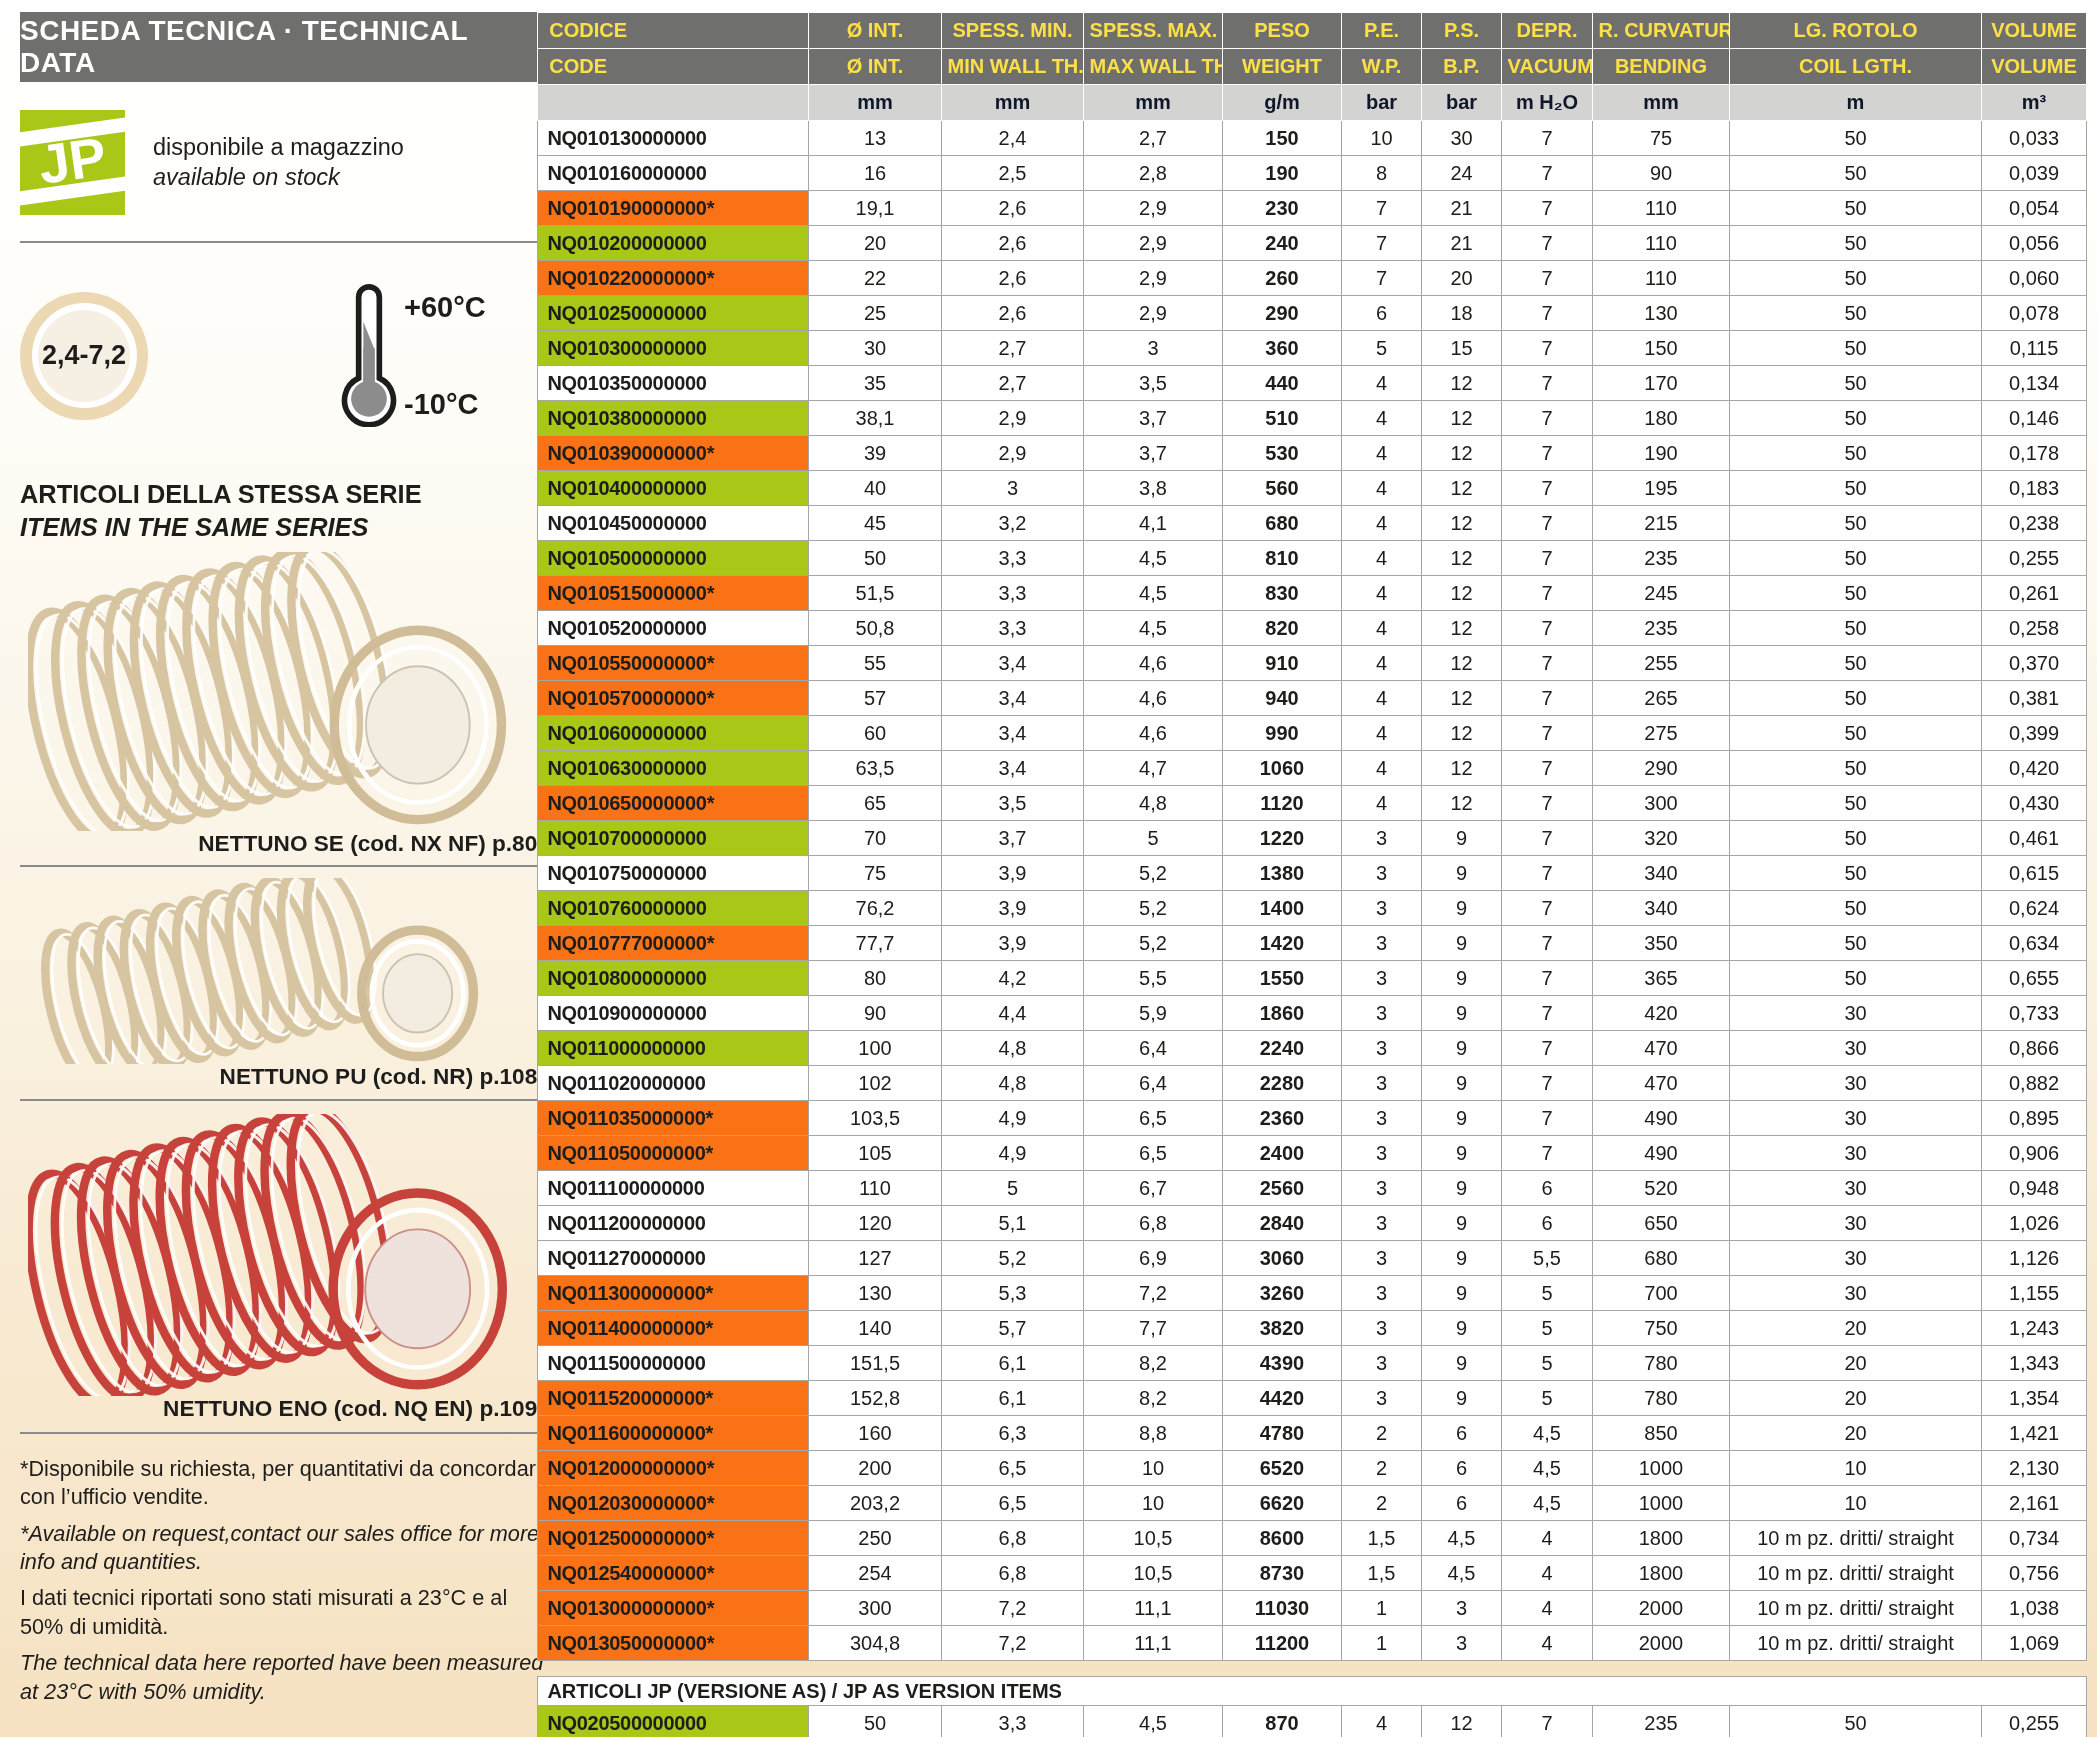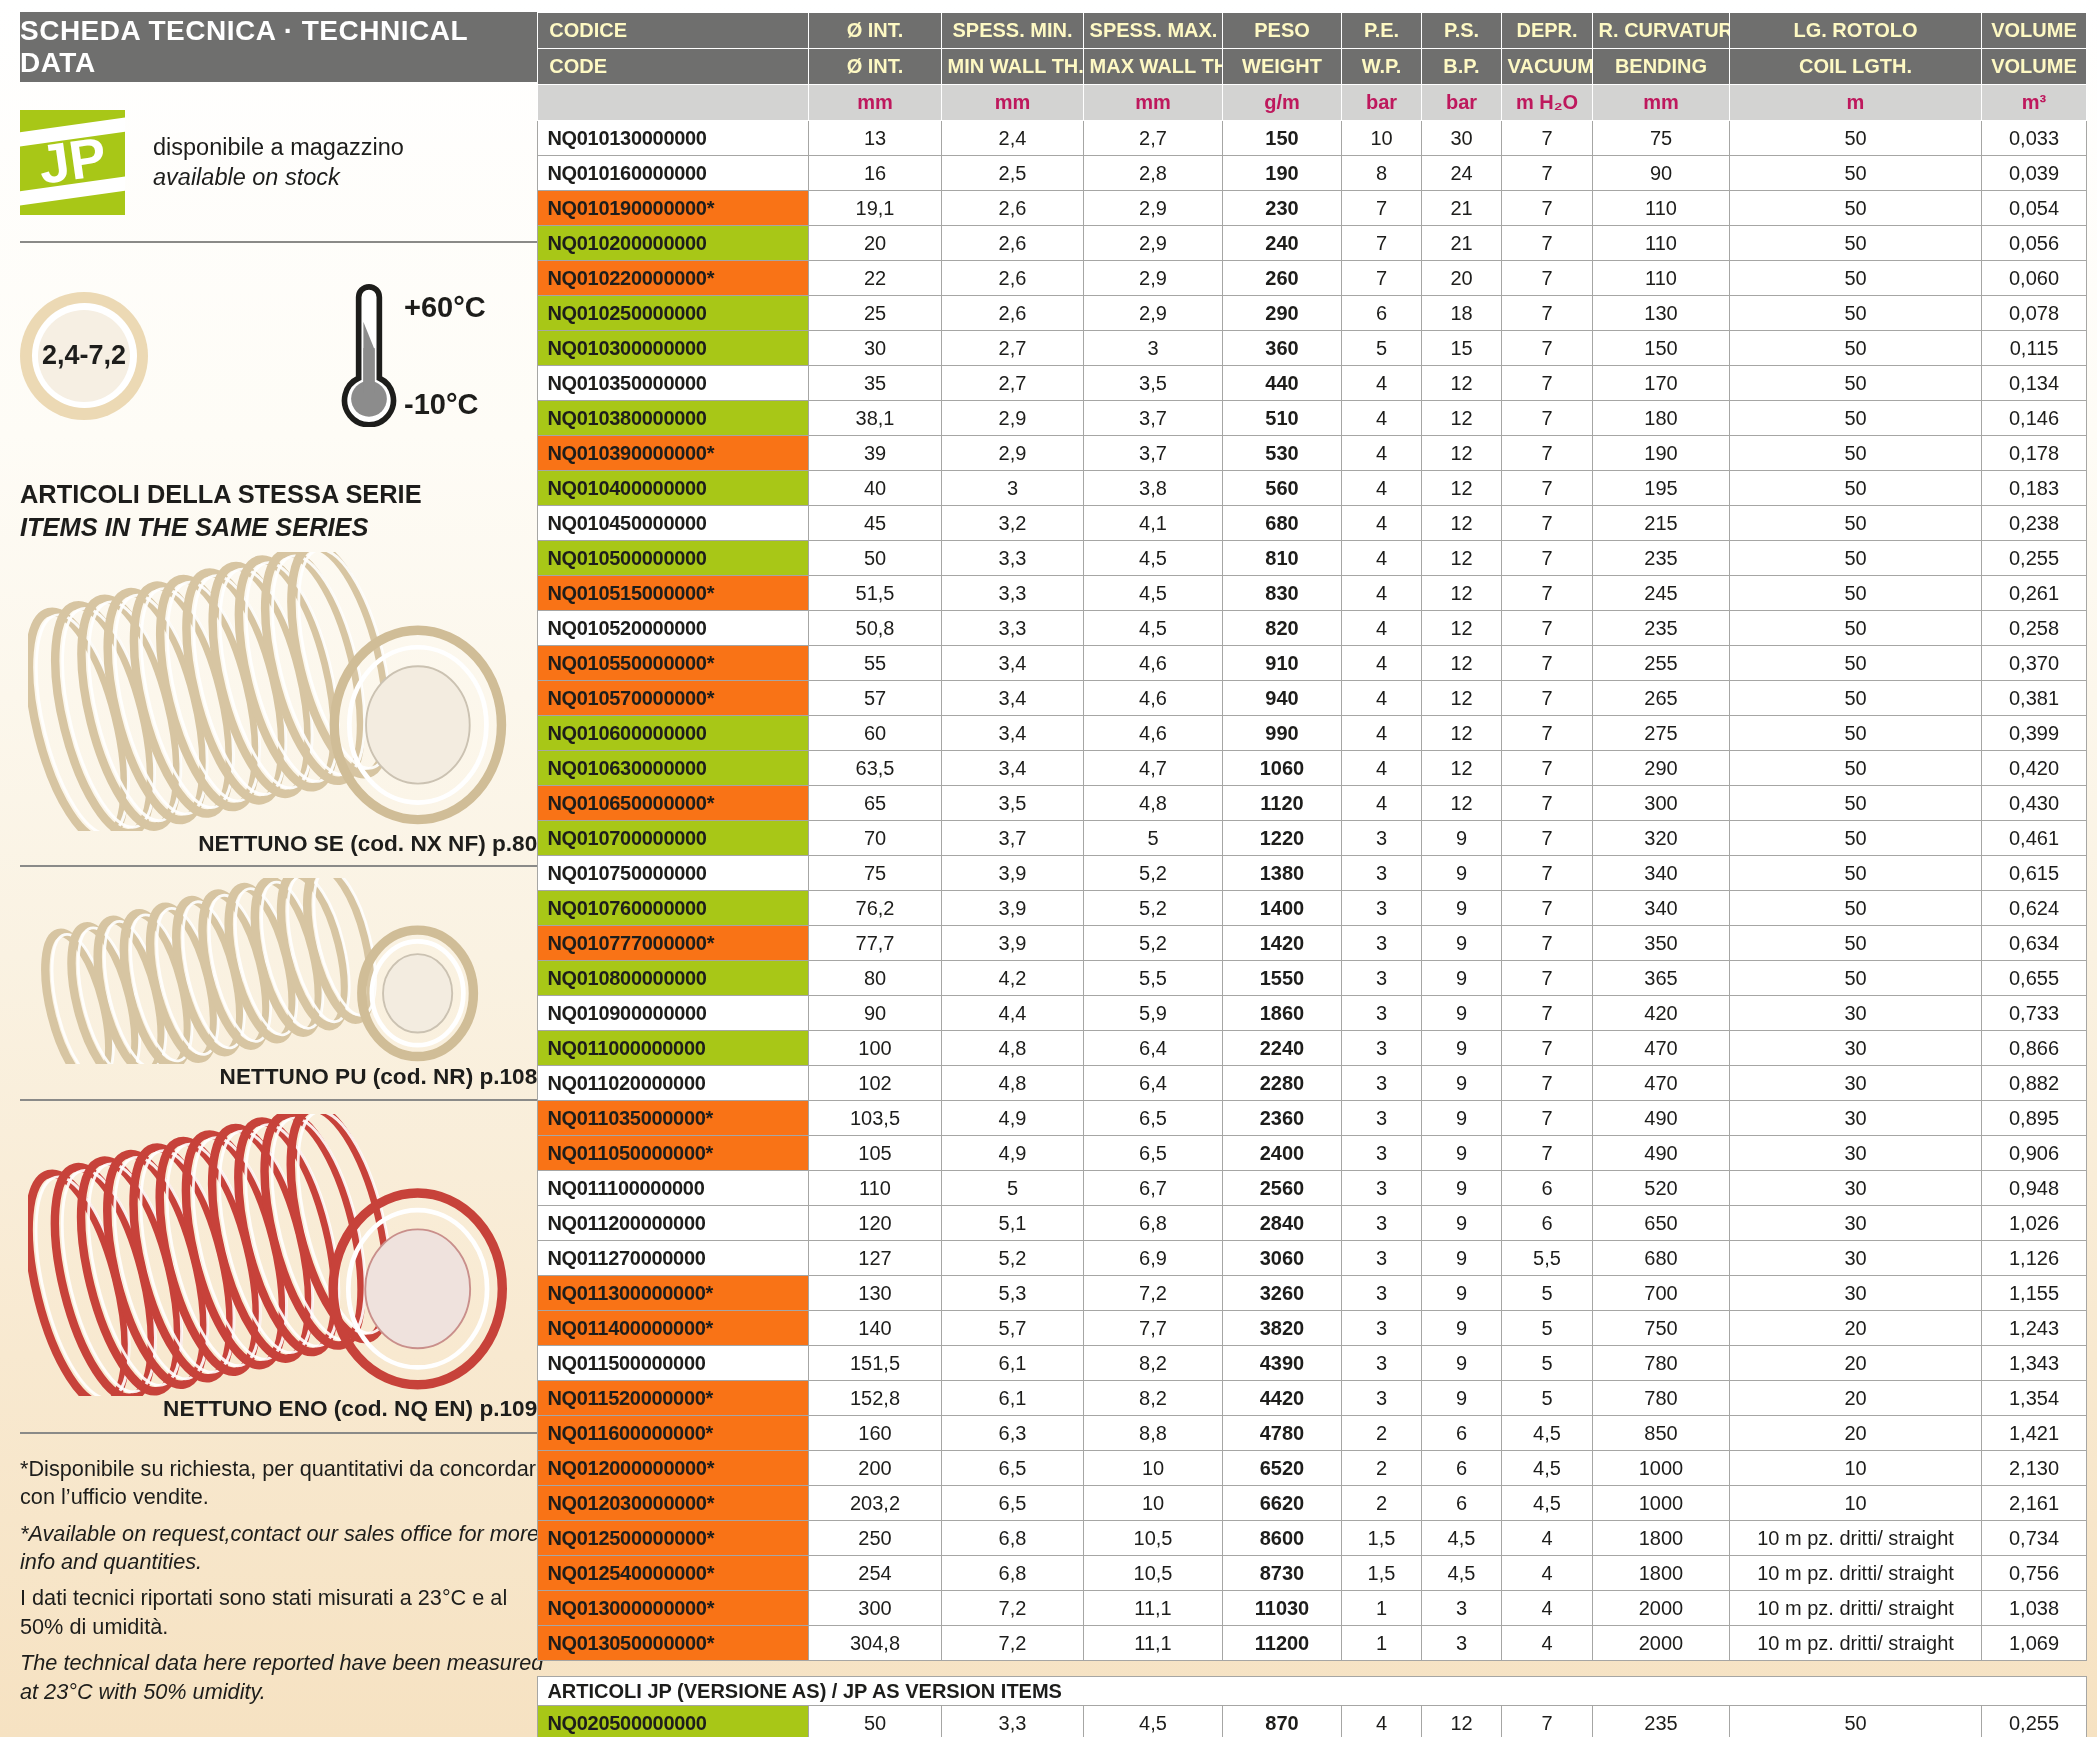--- a/index.html
+++ b/index.html
@@ -39,23 +39,23 @@
   .hose-eno .mouth-outer{stroke:#c7423a;}
   .mouth-mid{fill:none;stroke:#fff;stroke-width:5;}
   .mouth-core{fill:#f3ece0;stroke:#cbc2b2;stroke-width:2;}
   .hose-eno .mouth-core{fill:#efe2dd;stroke:#c98f8b;}
   .footnotes{margin-top:21px;font-size:21.7px;line-height:1.32;}
   .footnotes p{margin:0 0 7.5px 0;}
   .footnotes .en{font-style:italic;}
   .tablewrap{position:absolute;left:537px;top:12.2px;width:1550px;}
   table{border-collapse:collapse;table-layout:fixed;width:1550px;}
   th,td{overflow:hidden;white-space:nowrap;}
-  thead th{background:#6f6f6e;color:#fef9c3;font-size:20px;font-weight:bold;height:35px;
+  thead th{background:#6f6f6e;color:#fde047;font-size:20px;font-weight:bold;height:35px;
     border:1.9px solid #fff;text-align:center;padding:0 5.6px;}
-  thead tr.units th{background:#d3d3d2;color:#be185d;}
+  thead tr.units th{background:#d3d3d2;color:#0f172a;}
   thead th.first{text-align:left;padding-left:11.3px;}
   tbody td{background:#fff;border:0.9px solid #a6a6a4;font-size:20px;height:34px;
     text-align:center;padding:0 3.8px;vertical-align:middle;}
   td.code{text-align:left;font-weight:bold;padding-left:9.4px;letter-spacing:-0.3px;}
   td.peso{font-weight:bold;}
   td.bg-g{background:#a8c717;}
   td.bg-t{background:#f97316;}
   .gap{height:15px;}
   td.section-head{background:#fff;font-weight:bold;text-align:left;padding-left:9.4px;font-size:20px;height:28px;}
 </style>

